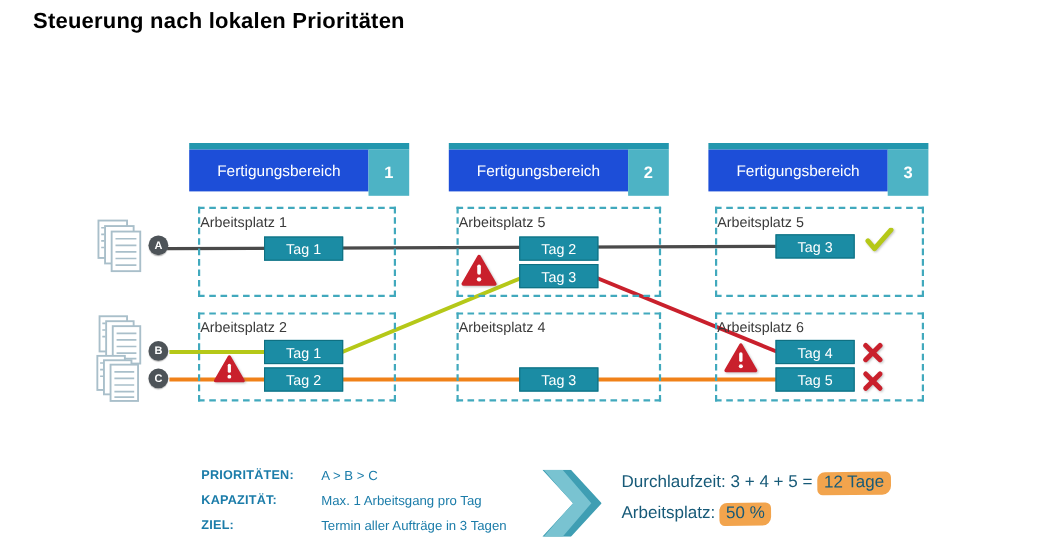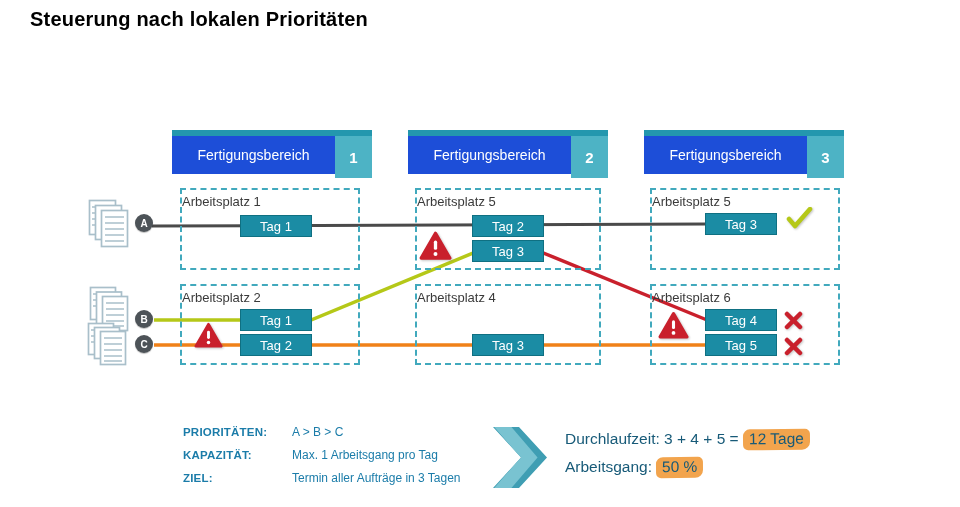--- a/index.html
+++ b/index.html
@@ -213,14 +213,14 @@
   <path d="M0,0 H26 L54,30.5 L26,61 H0 L28,30.5 Z" fill="#3f9eb3"></path>
   <g clip-path="url(#chev)">
     <polyline points="3,-8 36,30.5 3,69" fill="none" stroke="#79c3d1" stroke-width="13"></polyline>
   </g>
 </svg>
 
 <div class="abs result-line" style="left:565px;top:429px">
   <span>Durchlaufzeit: 3 + 4 + 5 =</span><span class="hl">12 Tage</span>
 </div>
 <div class="abs result-line" style="left:565px;top:457px">
-  <span>Arbeitsgang:</span><span class="hl">50 %</span>
+  <span>Arbeitsplatz:</span><span class="hl">50 %</span>
 </div>
 
 </body></html>

